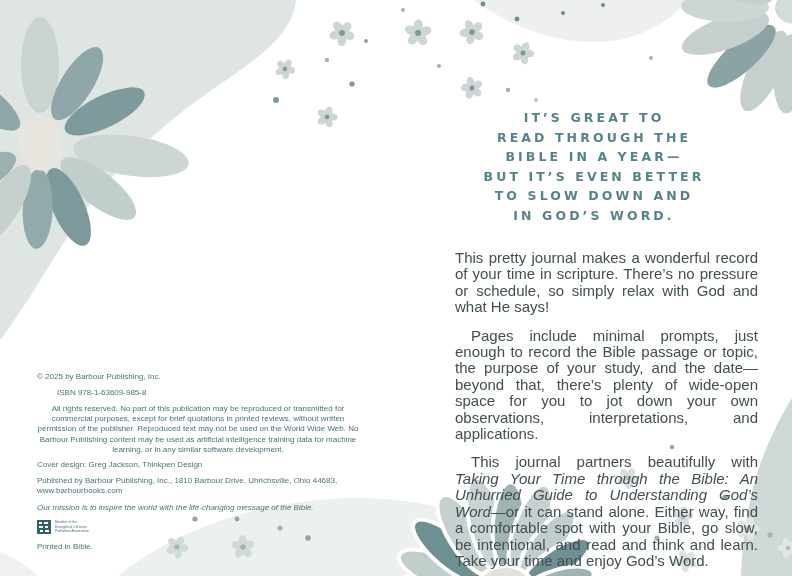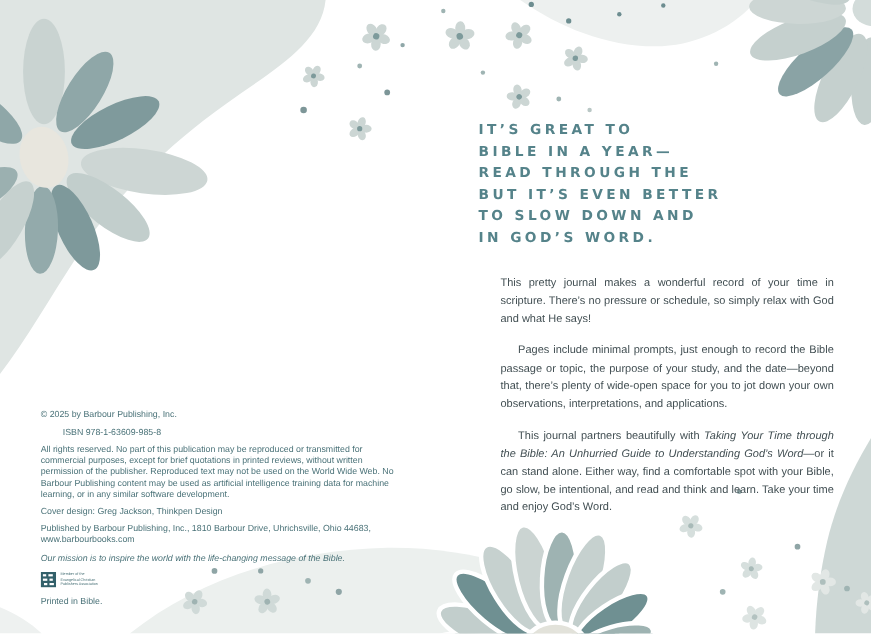--- a/index.html
+++ b/index.html
@@ -9,35 +9,35 @@
     font-family:"Liberation Sans",sans-serif;
   }
   .decor{position:absolute;top:0;left:0;z-index:0;}
   
   .imprint{
     position:absolute;left:37px;top:372px;width:322px;z-index:2;
     color:#4a7278;font-size:8px;line-height:10.2px;
   }
   .imprint p{margin:0 0 5.5px 0;}
   .imprint .isbn{margin-bottom:6px;padding-left:20px;}
-  .imprint .rights{margin-bottom:5px;}
+  .imprint .rights{margin-bottom:5px;text-align:center;}
   .imprint .published{margin-bottom:6.5px;}
   .imprint .mission{font-style:italic;margin-bottom:7px;}
   .logo-row{display:flex;align-items:center;gap:4px;margin:0 0 8px 0;}
   .logo-text{font-size:3.4px;line-height:4.2px;color:#4a7278;display:flex;flex-direction:column;}
   
   .headline{
     position:absolute;left:435px;top:108px;width:318px;z-index:2;
-    color:#55838a;
+    text-align:center;color:#55838a;
     font-family:"DejaVu Sans",sans-serif;font-weight:700;
     font-size:12.5px;line-height:19.5px;letter-spacing:3.1px;
   }
   .body-copy{
     position:absolute;left:455px;top:250px;width:303px;z-index:2;
-    color:#414e52;font-size:10px;line-height:16.4px;text-align:justify;
+    color:#414e52;font-size:15px;line-height:16.4px;text-align:justify;
   }
   .body-copy p{margin:0;}
   .body-copy p.indent{text-indent:16px;margin-top:12px;}
 </style>
 </head>
 <body>
 
 <svg class="decor" width="792" height="576" viewBox="0 0 792 576">
   <defs>
     <g id="daisy">
@@ -166,22 +166,22 @@
       <span>Member of the</span>
       <span>Evangelical Christian</span>
       <span>Publishers Association</span>
     </div>
   </div>
   <p>Printed in Bible.</p>
 </div>
 
 <div class="headline">
   <div>IT’S GREAT TO</div>
+  <div>READ THROUGH THE</div>
   <div>BIBLE IN A YEAR—</div>
-  <div>READ THROUGH THE</div>
   <div>BUT IT’S EVEN BETTER</div>
   <div>TO SLOW DOWN AND</div>
   <div>IN GOD’S WORD.</div>
 </div>
 
 <div class="body-copy">
   <p>This pretty journal makes a wonderful record of your time in scripture. There’s no pressure or schedule, so simply relax with God and what He says!</p>
   <p class="indent">Pages include minimal prompts, just enough to record the Bible passage or topic, the purpose of your study, and the date—beyond that, there’s plenty of wide-open space for you to jot down your own observations, interpretations, and applications.</p>
   <p class="indent"><span>This journal partners beautifully with </span><i>Taking Your Time through the Bible: An Unhurried Guide to Understanding God’s Word</i><span>—or it can stand alone. Either way, find a comfortable spot with your Bible, go slow, be intentional, and read and think and learn. Take your time and enjoy God’s Word.</span></p>
 </div>

